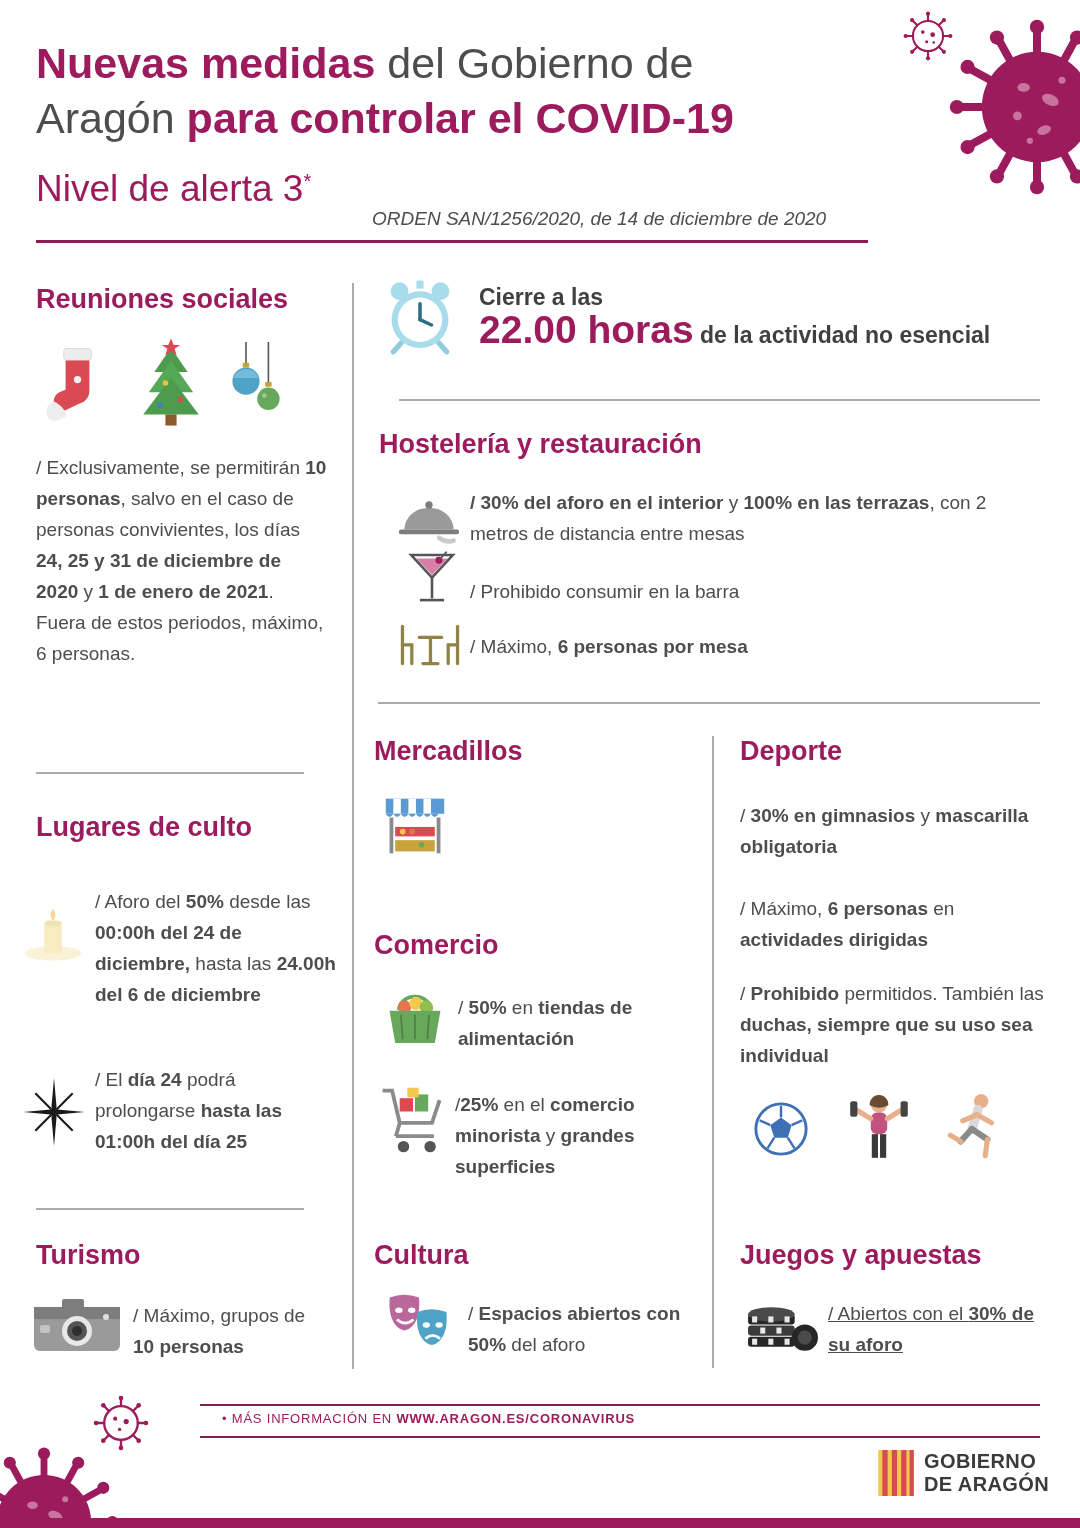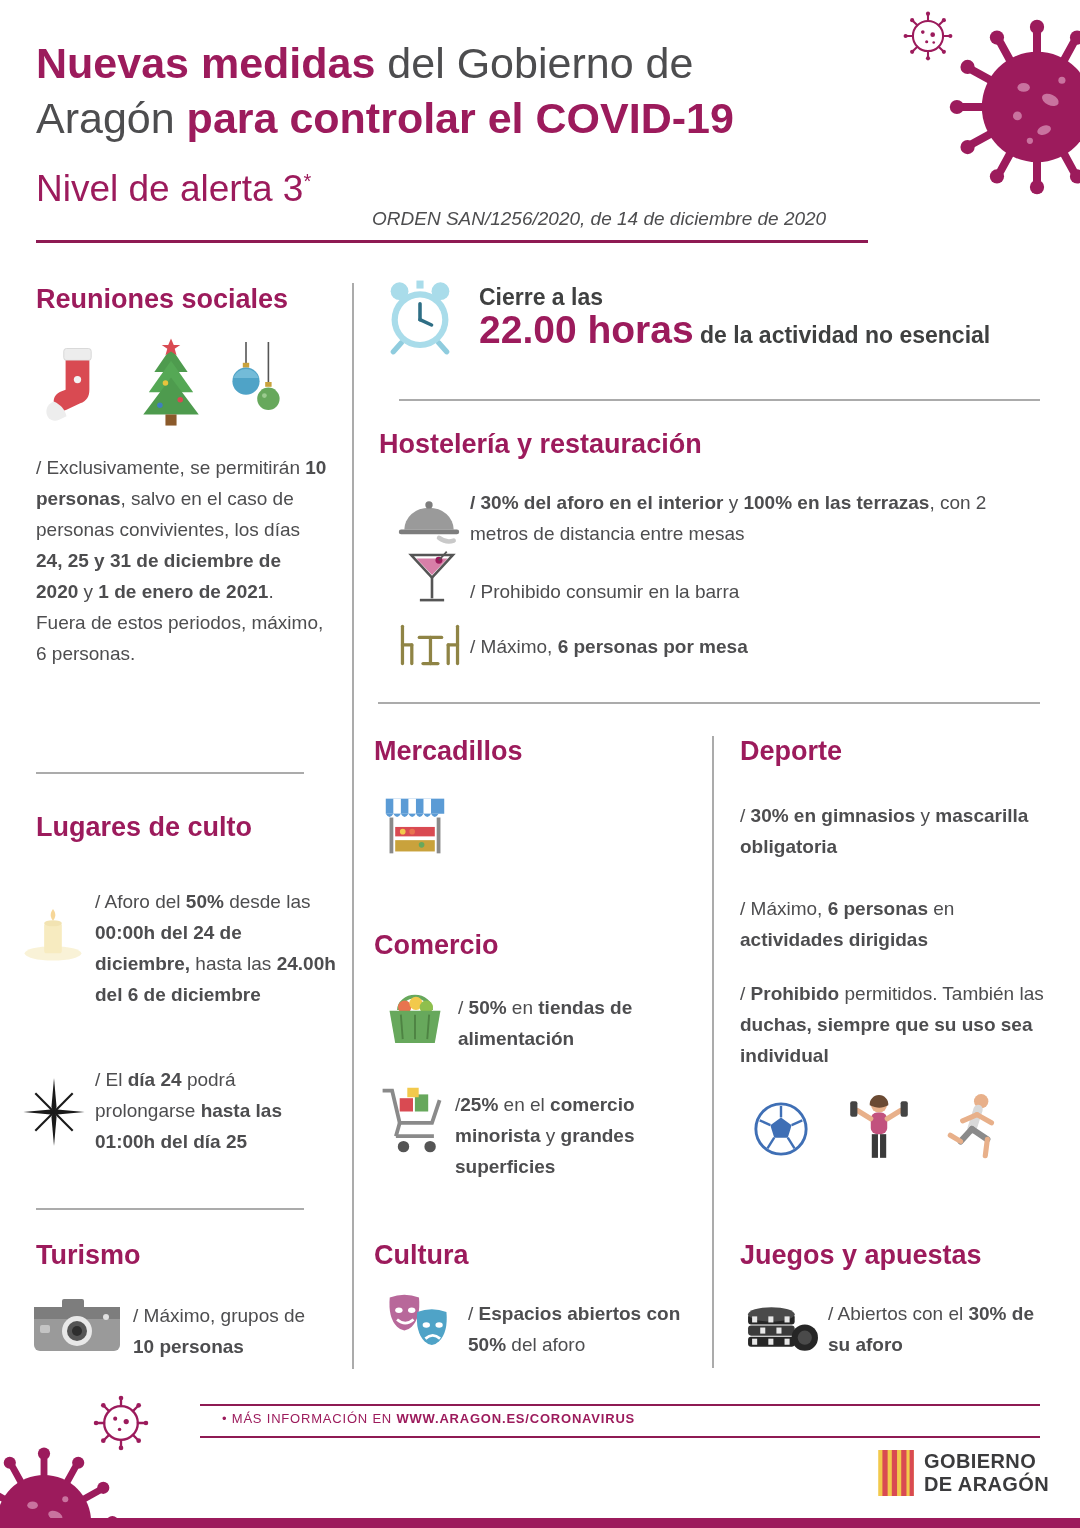--- a/index.html
+++ b/index.html
@@ -87,21 +87,21 @@
   
   .t-deporte{left:740px;top:736px;}
   .p-dep1{left:740px;top:800px;width:296px;}
   .p-dep2{left:740px;top:893px;width:296px;}
   .p-dep3{left:740px;top:978px;width:306px;}
   .ball{left:752px;top:1100px;width:58px;height:58px;}
   .lifter{left:848px;top:1092px;width:62px;height:72px;}
   .runner{left:944px;top:1092px;width:62px;height:72px;}
   .t-juegos{left:740px;top:1240px;}
   .chips{left:744px;top:1292px;width:76px;height:66px;}
-  .p-juegos{left:828px;top:1298px;width:216px;}
+  .p-juegos{left:828px;top:1298px;width:216px;text-decoration:underline;}
 
   
   .foot-line1{left:200px;top:1404px;width:840px;height:2px;background:var(--maroon);}
   .foot-line2{left:200px;top:1436px;width:840px;height:2px;background:var(--maroon);}
   .foot-info{left:222px;top:1411px;font-size:13px;letter-spacing:0.8px;color:var(--magenta);}
   .virus-small-bl{left:92px;top:1394px;width:58px;height:58px;}
   .virus-big-bl{left:-32px;top:1446px;width:152px;height:152px;}
   .logo{left:878px;top:1450px;display:flex;align-items:center;gap:10px;}
   .logo-flag{width:36px;height:46px;}
   .logo-text{font-size:20px;font-weight:700;color:#3B3B3D;line-height:23px;letter-spacing:0.4px;}

